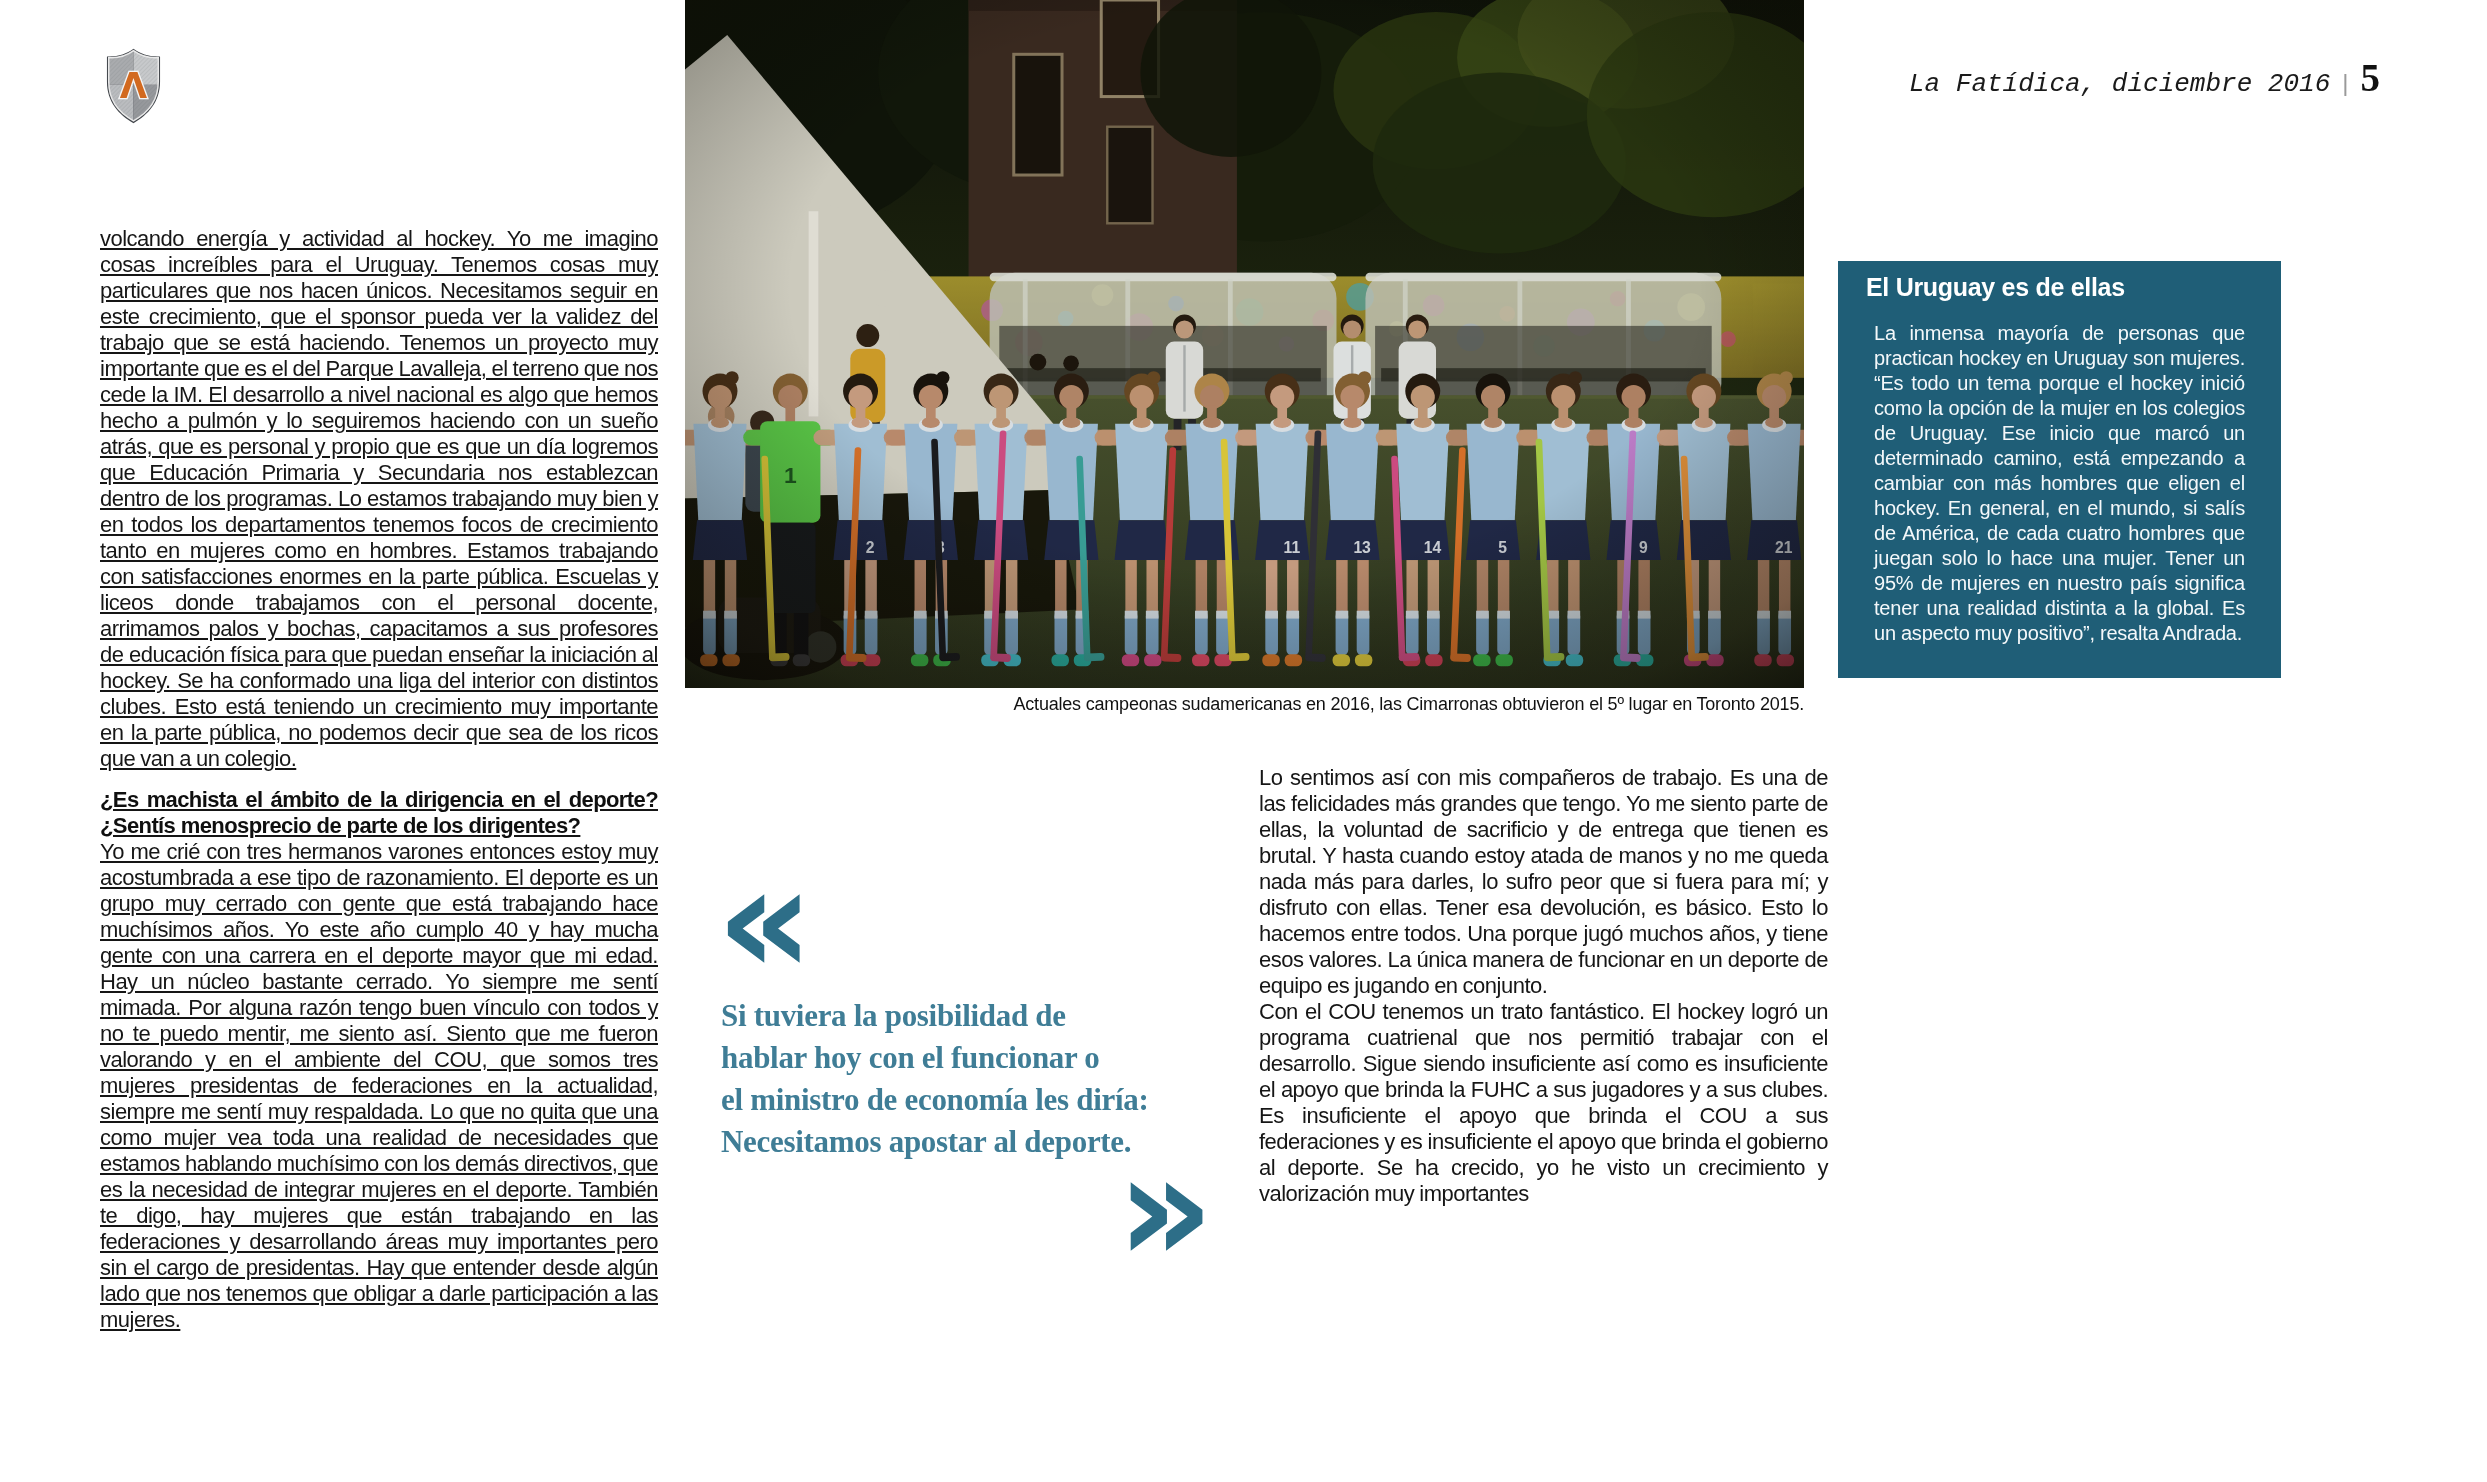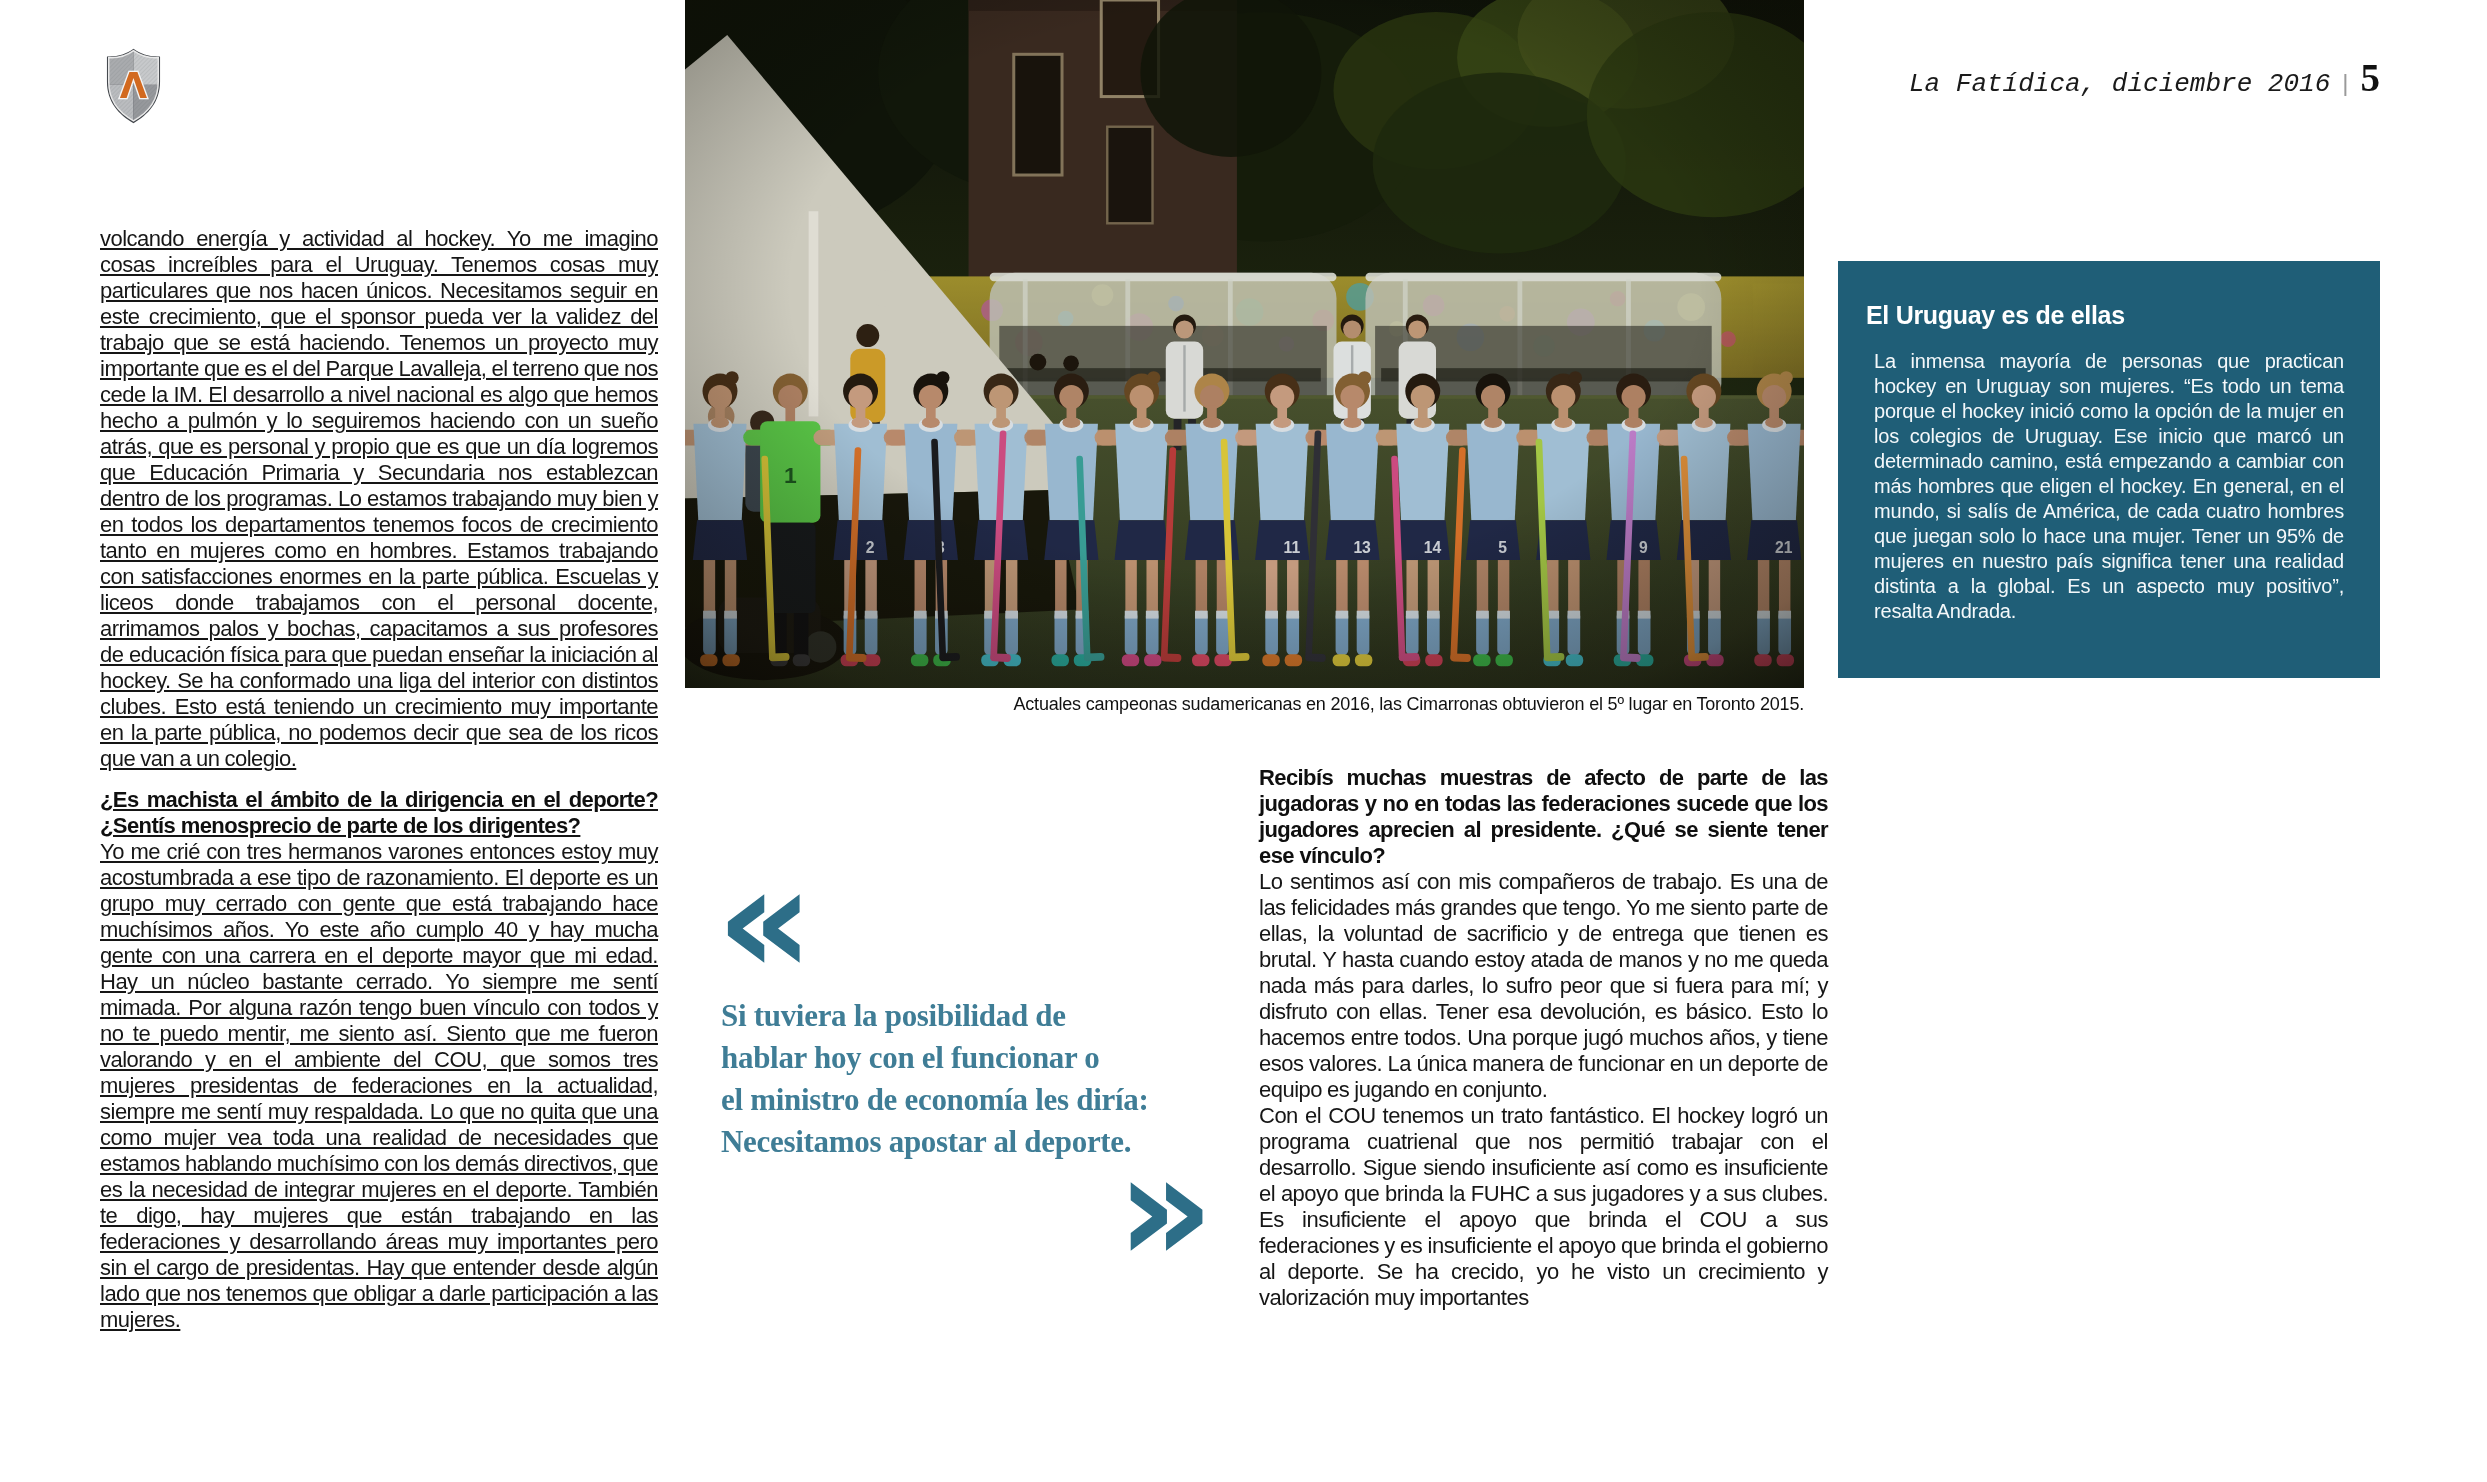--- a/index.html
+++ b/index.html
@@ -34,22 +34,22 @@
   .pull-quote{position:absolute;left:721px;top:876px;width:533px;}
   .quote-open,.quote-close{font-family:"DejaVu Sans",sans-serif;font-weight:bold;
           font-size:151px;line-height:90px;color:#2d6e88;}
   .quote-open{margin-left:-4.8px;}
   .quote-lines{margin-top:29px;}
   .quote-line{font-family:"Liberation Serif",serif;font-weight:bold;
           font-size:31px;line-height:42px;color:#3f7d96;letter-spacing:-0.3px;}
   .quote-close{text-align:right;padding-right:40px;margin-top:1.2px;}
 
   
-  .sidebar{position:absolute;left:1838px;top:261px;width:542px;height:417px;
-           background:#1f5e77;color:#ffffff;box-sizing:border-box;padding:40px 28px;}
+  .sidebar{position:absolute;left:1838px;top:261px;width:443px;height:417px;
+           background:#1f5e77;color:#ffffff;box-sizing:border-box;padding:12px 28px;}
   .sidebar-title{margin:0 0 19.3px 0;font-size:25px;font-weight:bold;letter-spacing:-0.3px;}
   .sidebar-body{margin:8px;font-size:20px;line-height:25px;text-align:justify;
                 letter-spacing:-0.2px;word-spacing:-0.3px;color:#f4f8fa;}
 </style>
 </head>
 <body>
 
 <div class="page">
 
   <svg class="logo" viewBox="0 0 100 130" aria-hidden="true">
@@ -596,21 +596,20 @@
     <div class="quote-lines">
       <div class="quote-line">Si tuviera la posibilidad de</div>
       <div class="quote-line">hablar hoy con el funcionar o</div>
       <div class="quote-line">el ministro de economía les diría:</div>
       <div class="quote-line">Necesitamos apostar al deporte.</div>
     </div>
     <div class="quote-close">»</div>
   </aside>
 
   <section class="col col-right">
-    <h3 class="q-head">Recibís muchas muestras de afecto de parte de las jugadoras y no en todas las federaciones sucede que los jugadores aprecien al presidente. ¿Qué se siente tener ese vínculo?</h3>
     <p class="body-text">Lo sentimos así con mis compañeros de trabajo. Es una de las felicidades más grandes que tengo. Yo me siento parte de ellas, la voluntad de sacrificio y de entrega que tienen es brutal. Y hasta cuando estoy atada de manos y no me queda nada más para darles, lo sufro peor que si fuera para mí; y disfruto con ellas. Tener esa devolución, es básico. Esto lo hacemos entre todos. Una porque jugó muchos años, y tiene esos valores. La única manera de funcionar en un deporte de equipo es jugando en conjunto.</p>
     <p class="body-text">Con el COU tenemos un trato fantástico. El hockey logró un programa cuatrienal que nos permitió trabajar con el desarrollo. Sigue siendo insuficiente así como es insuficiente el apoyo que brinda la FUHC a sus jugadores y a sus clubes. Es insuficiente el apoyo que brinda el COU a sus federaciones y es insuficiente el apoyo que brinda el gobierno al deporte. Se ha crecido, yo he visto un crecimiento y valorización muy importantes</p>
   </section>
 
   <aside class="sidebar">
     <h2 class="sidebar-title">El Uruguay es de ellas</h2>
     <p class="sidebar-body">La inmensa mayoría de personas que practican hockey en Uruguay son mujeres. “Es todo un tema porque el hockey inició como la opción de la mujer en los colegios de Uruguay. Ese inicio que marcó un determinado camino, está empezando a cambiar con más hombres que eligen el hockey. En general, en el mundo, si salís de América, de cada cuatro hombres que juegan solo lo hace una mujer. Tener un 95% de mujeres en nuestro país significa tener una realidad distinta a la global. Es un aspecto muy positivo”, resalta Andrada.</p>
   </aside>
 
 </div>

